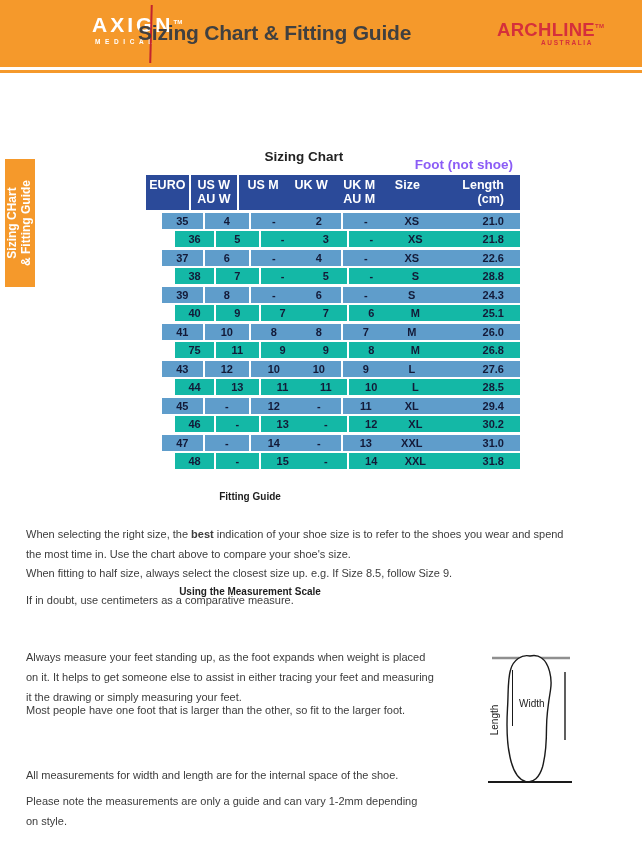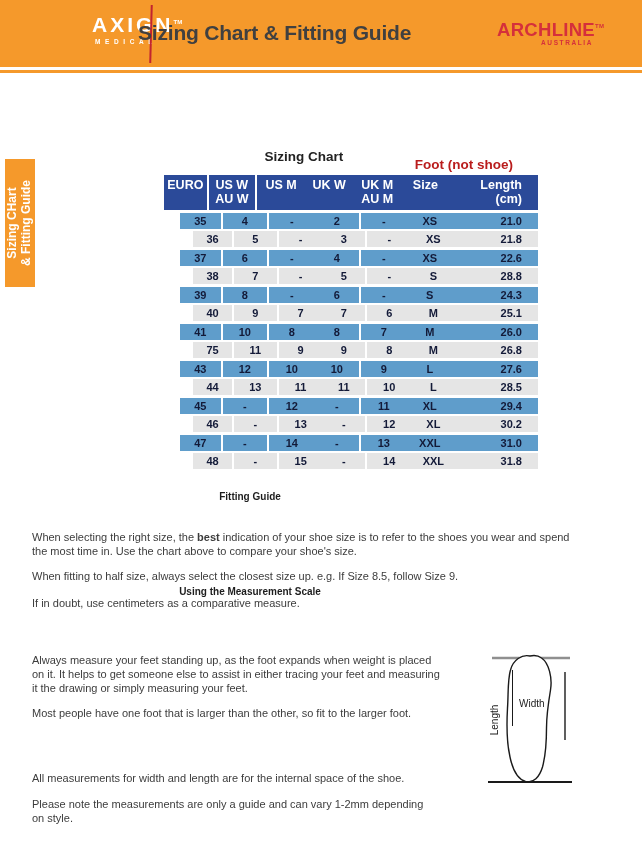--- a/index.html
+++ b/index.html
@@ -23,41 +23,41 @@
   .arch-name .tm{font-size:6px; vertical-align:8px;}
   .arch-sub{font-size:6.5px; font-weight:bold; letter-spacing:1.6px; text-align:right; margin-top:0px;}
   
   .side-tab{position:absolute; left:5px; top:159px; width:30px; height:128px; background:#F5992B;}
   .side-tab-inner{position:absolute; left:-49px; top:49px; width:128px; height:30px;
     transform:rotate(-90deg); text-align:center; color:#fff; font-weight:bold;
     font-size:12px; line-height:14px; white-space:nowrap;}
   
   .chart-title{position:absolute; left:104px; top:149px; width:400px; text-align:center;
     font-size:13.5px; font-weight:bold; color:#222;}
-  .foot-note{position:absolute; right:129px; top:157px; font-size:13.5px; font-weight:bold; color:#b91c1c; white-space:nowrap;}
-  .table{position:absolute; left:117px; top:175px; width:374px;padding-left:47px;}
+  .foot-note{position:absolute; right:129px; top:157px; font-size:13.5px; font-weight:bold; color:#8b5cf6; white-space:nowrap;}
+  .table{position:absolute; left:99px; top:175px; width:374px;padding-left:47px;}
   .thead{display:flex; background:#2B4A99; color:#fff;}
   .th{box-sizing:border-box; text-align:center; font-weight:bold; font-size:12.5px;
     line-height:14px; padding:3px 0 4px;}
   .th div{min-height:14px;}
   .tr{display:flex; height:16px; margin-top:2.5px;}
   .tr.odd{background:#5F9DCB;margin-left:16px;}
-  .tr.even{background:#e5e5e5;margin-left:29px;}
+  .tr.even{background:#14b8a6;margin-left:29px;}
   .td{box-sizing:border-box; text-align:center; font-weight:bold; font-size:11px;
     line-height:16px; color:#131A38;}
   .c0{width:49px;} .c1,.c2,.c3,.c4,.c5{width:53px;} .c6{width:96px;}
   .td.c0,.td.c1,.td.c3,.th.c0,.th.c1{border-right:2.5px solid #ffffff;}
   .th.c6,.td.c6{text-align:right; padding-right:16px;}
   
   .h-section{position:absolute; left:0; width:500px; text-align:center; margin:0;
     font-size:10px; font-weight:bold; color:#1d1d1d;}
   .h-fitting{top:491px;}
   .h-measure{top:586px;}
-  .para{position:absolute; left:20px; width:608px; margin:12px; font-size:11px;
-    line-height:14px; color:#3c3c3c; white-space:pre-line;}
+  .para{position:absolute; left:20px; width:608px; margin:6px; font-size:11px;
+    line-height:20px; color:#3c3c3c; white-space:pre-line;}
   .p-f1{top:518px;}
   .p-f2{top:557px;}
   .p-m1{top:584px;}
   .p-m2{top:641px; width:470px;}
   .p-m3{top:694px;}
   .p-m4{top:759px;}
   .p-m5{top:785px; width:560px;}
   
   .foot-svg{position:absolute; left:486px; top:642px;}
   .foot-svg text{font-family:"Liberation Sans", sans-serif; font-size:10px; fill:#1a1a1a;}

